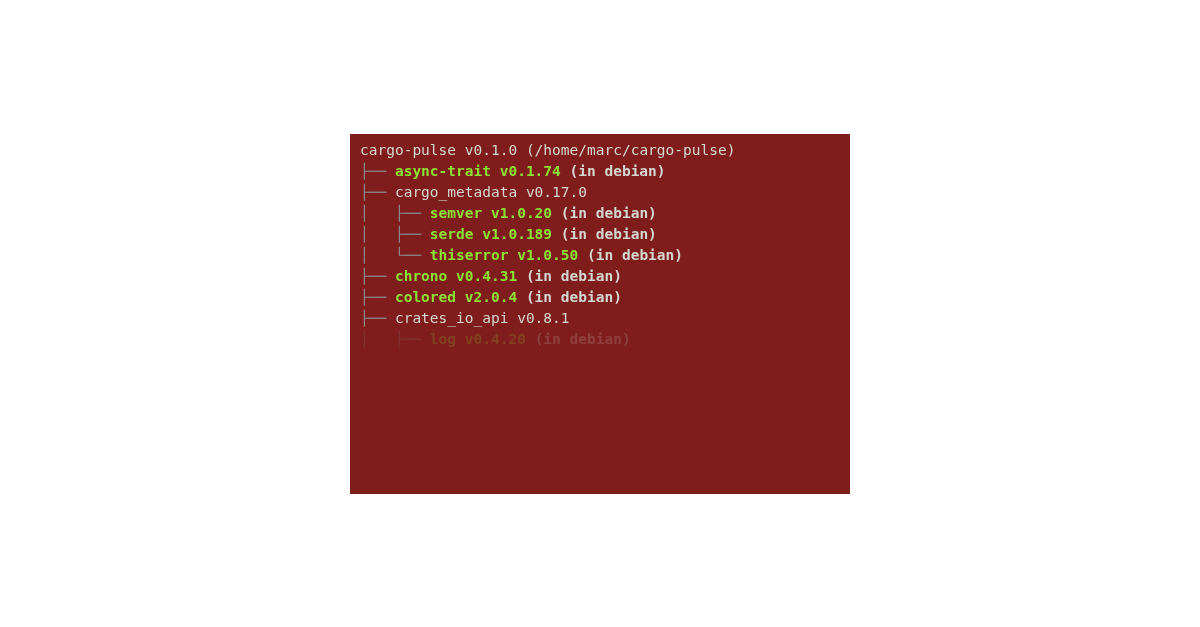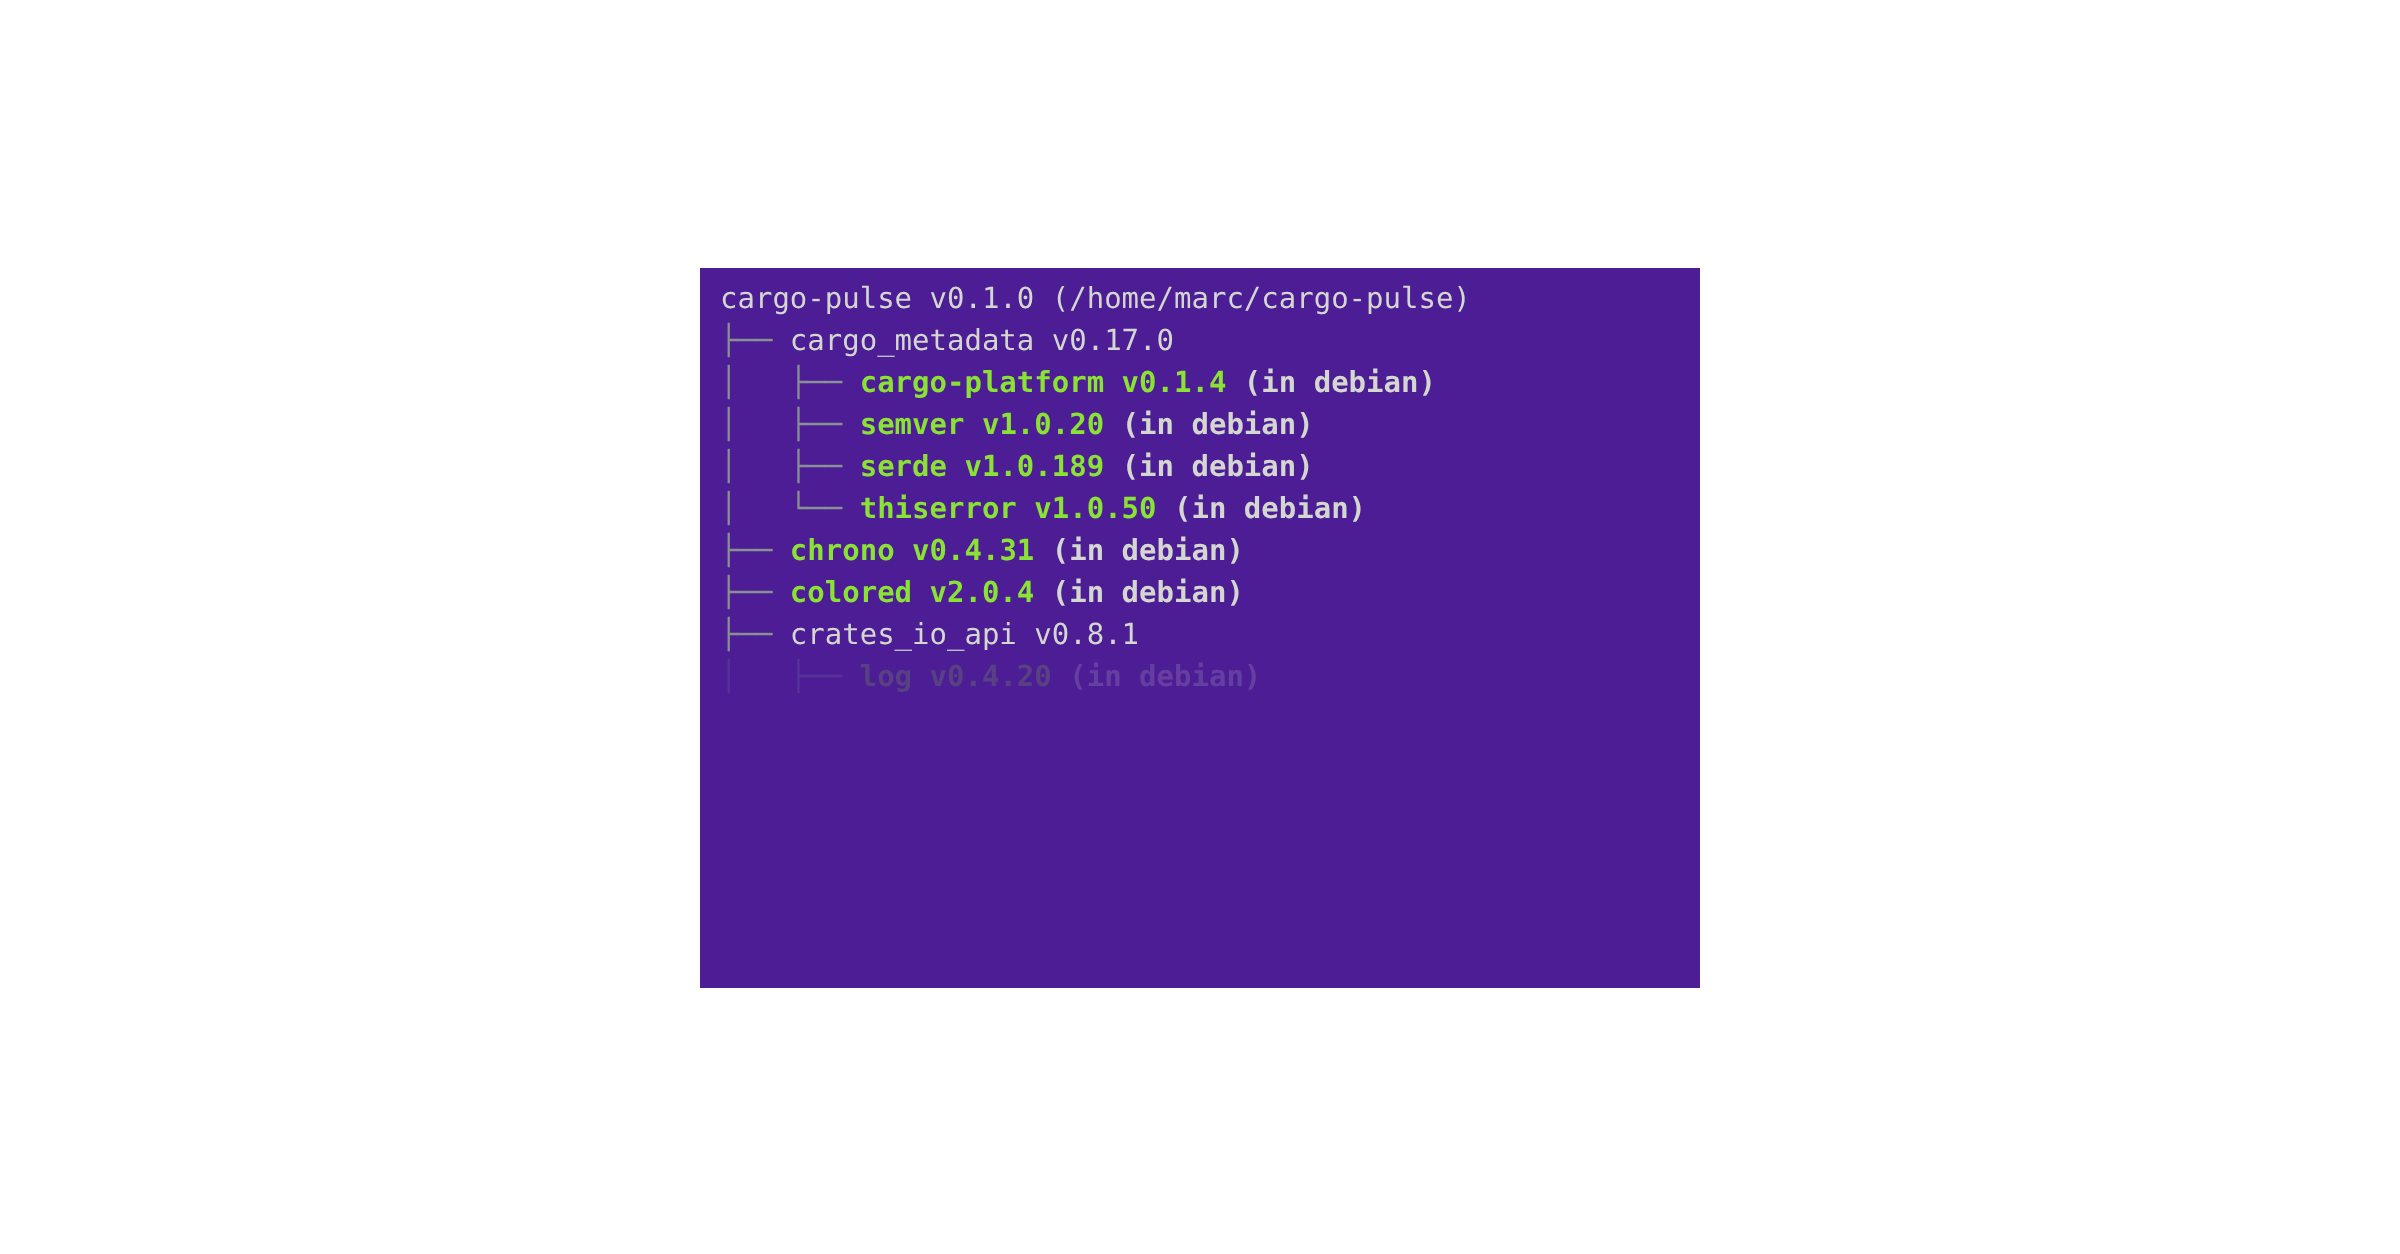--- a/index.html
+++ b/index.html
@@ -2,21 +2,21 @@
 <html><head>
   <meta charset="utf-8">
   <style>
     * { margin: 0; padding: 0; box-sizing: border-box; }
     html, body { width: 1200px; height: 627px; background: #ffffff; }
     body { display: flex; align-items: center; justify-content: center; }
 
     .terminal {
       width: 500px;
       height: 360px;
-      background: #4c1d95;
+      background: #7f1d1d;
       overflow: hidden;
       font-family: "DejaVu Sans Mono", "Liberation Mono", "Consolas", monospace;
       font-size: 14.5px;
       line-height: 21px;
       padding: 6px 10px 8px 10px;
     }
 
     .line { white-space: pre; }
 
     .root-name   { color: #d3d7cf; }
@@ -31,22 +31,22 @@
     .fade2 { opacity: 0.18; }
   </style>
 </head>
 <body>
 
 <div class="terminal">
 
   <div class="line"><span class="root-name">cargo-pulse</span><span class="root-name"> </span><span class="root-name">v0.1.0</span><span class="root-name"> </span><span class="root-path">(/home/marc/cargo-pulse)</span></div>
 
   <div id="tree-lines">
+      <div class="line"><span class="tree">├── </span><span class="pkg-green">async-trait</span><span class="pkg-green"> </span><span class="pkg-green">v0.1.74</span><span class="note"> </span><span class="note">(in debian)</span></div>
       <div class="line"><span class="tree">├── </span><span class="pkg-white">cargo_metadata</span><span class="pkg-white"> </span><span class="pkg-white">v0.17.0</span></div>
-      <div class="line"><span class="tree">│   ├── </span><span class="pkg-green">cargo-platform</span><span class="pkg-green"> </span><span class="pkg-green">v0.1.4</span><span class="note"> </span><span class="note">(in debian)</span></div>
       <div class="line"><span class="tree">│   ├── </span><span class="pkg-green">semver</span><span class="pkg-green"> </span><span class="pkg-green">v1.0.20</span><span class="note"> </span><span class="note">(in debian)</span></div>
       <div class="line"><span class="tree">│   ├── </span><span class="pkg-green">serde</span><span class="pkg-green"> </span><span class="pkg-green">v1.0.189</span><span class="note"> </span><span class="note">(in debian)</span></div>
       <div class="line"><span class="tree">│   └── </span><span class="pkg-green">thiserror</span><span class="pkg-green"> </span><span class="pkg-green">v1.0.50</span><span class="note"> </span><span class="note">(in debian)</span></div>
       <div class="line"><span class="tree">├── </span><span class="pkg-green">chrono</span><span class="pkg-green"> </span><span class="pkg-green">v0.4.31</span><span class="note"> </span><span class="note">(in debian)</span></div>
       <div class="line"><span class="tree">├── </span><span class="pkg-green">colored</span><span class="pkg-green"> </span><span class="pkg-green">v2.0.4</span><span class="note"> </span><span class="note">(in debian)</span></div>
       <div class="line"><span class="tree">├── </span><span class="pkg-white">crates_io_api</span><span class="pkg-white"> </span><span class="pkg-white">v0.8.1</span></div>
       <div class="line fade2"><span class="tree">│   ├── </span><span class="pkg-green">log</span><span class="pkg-green"> </span><span class="pkg-green">v0.4.20</span><span class="note"> </span><span class="note">(in debian)</span></div>
     </div>
 
 </div>

